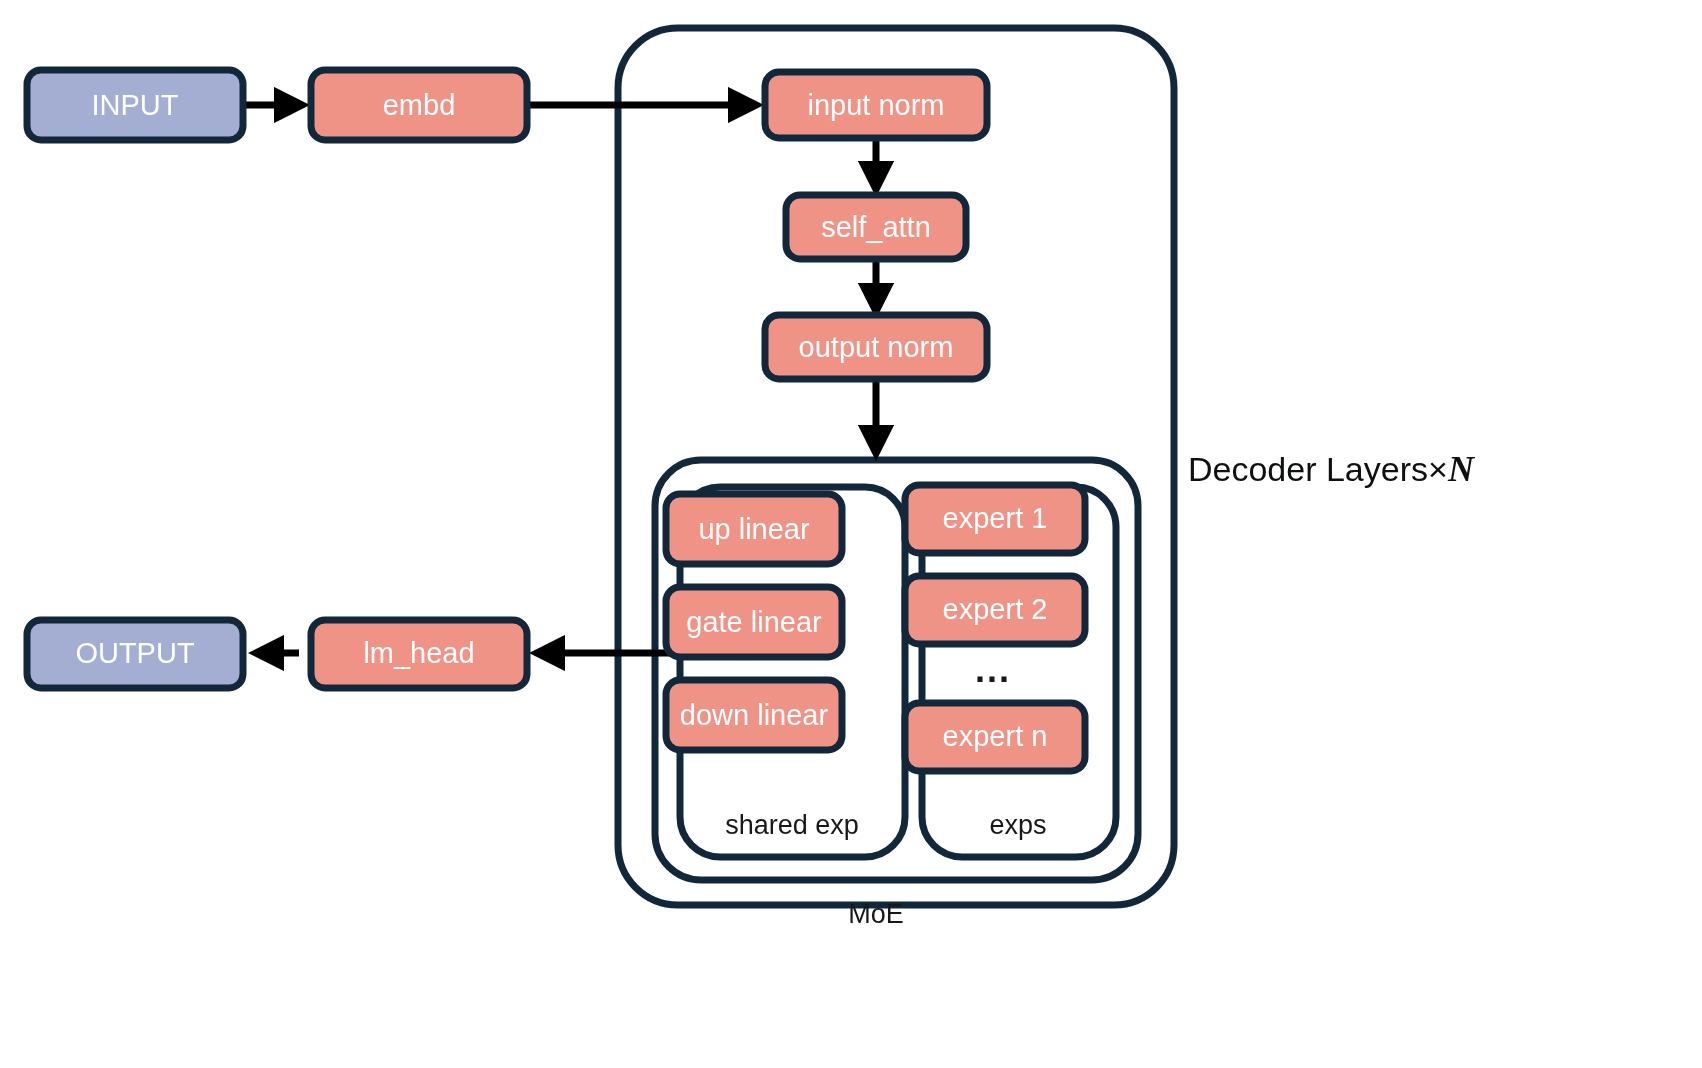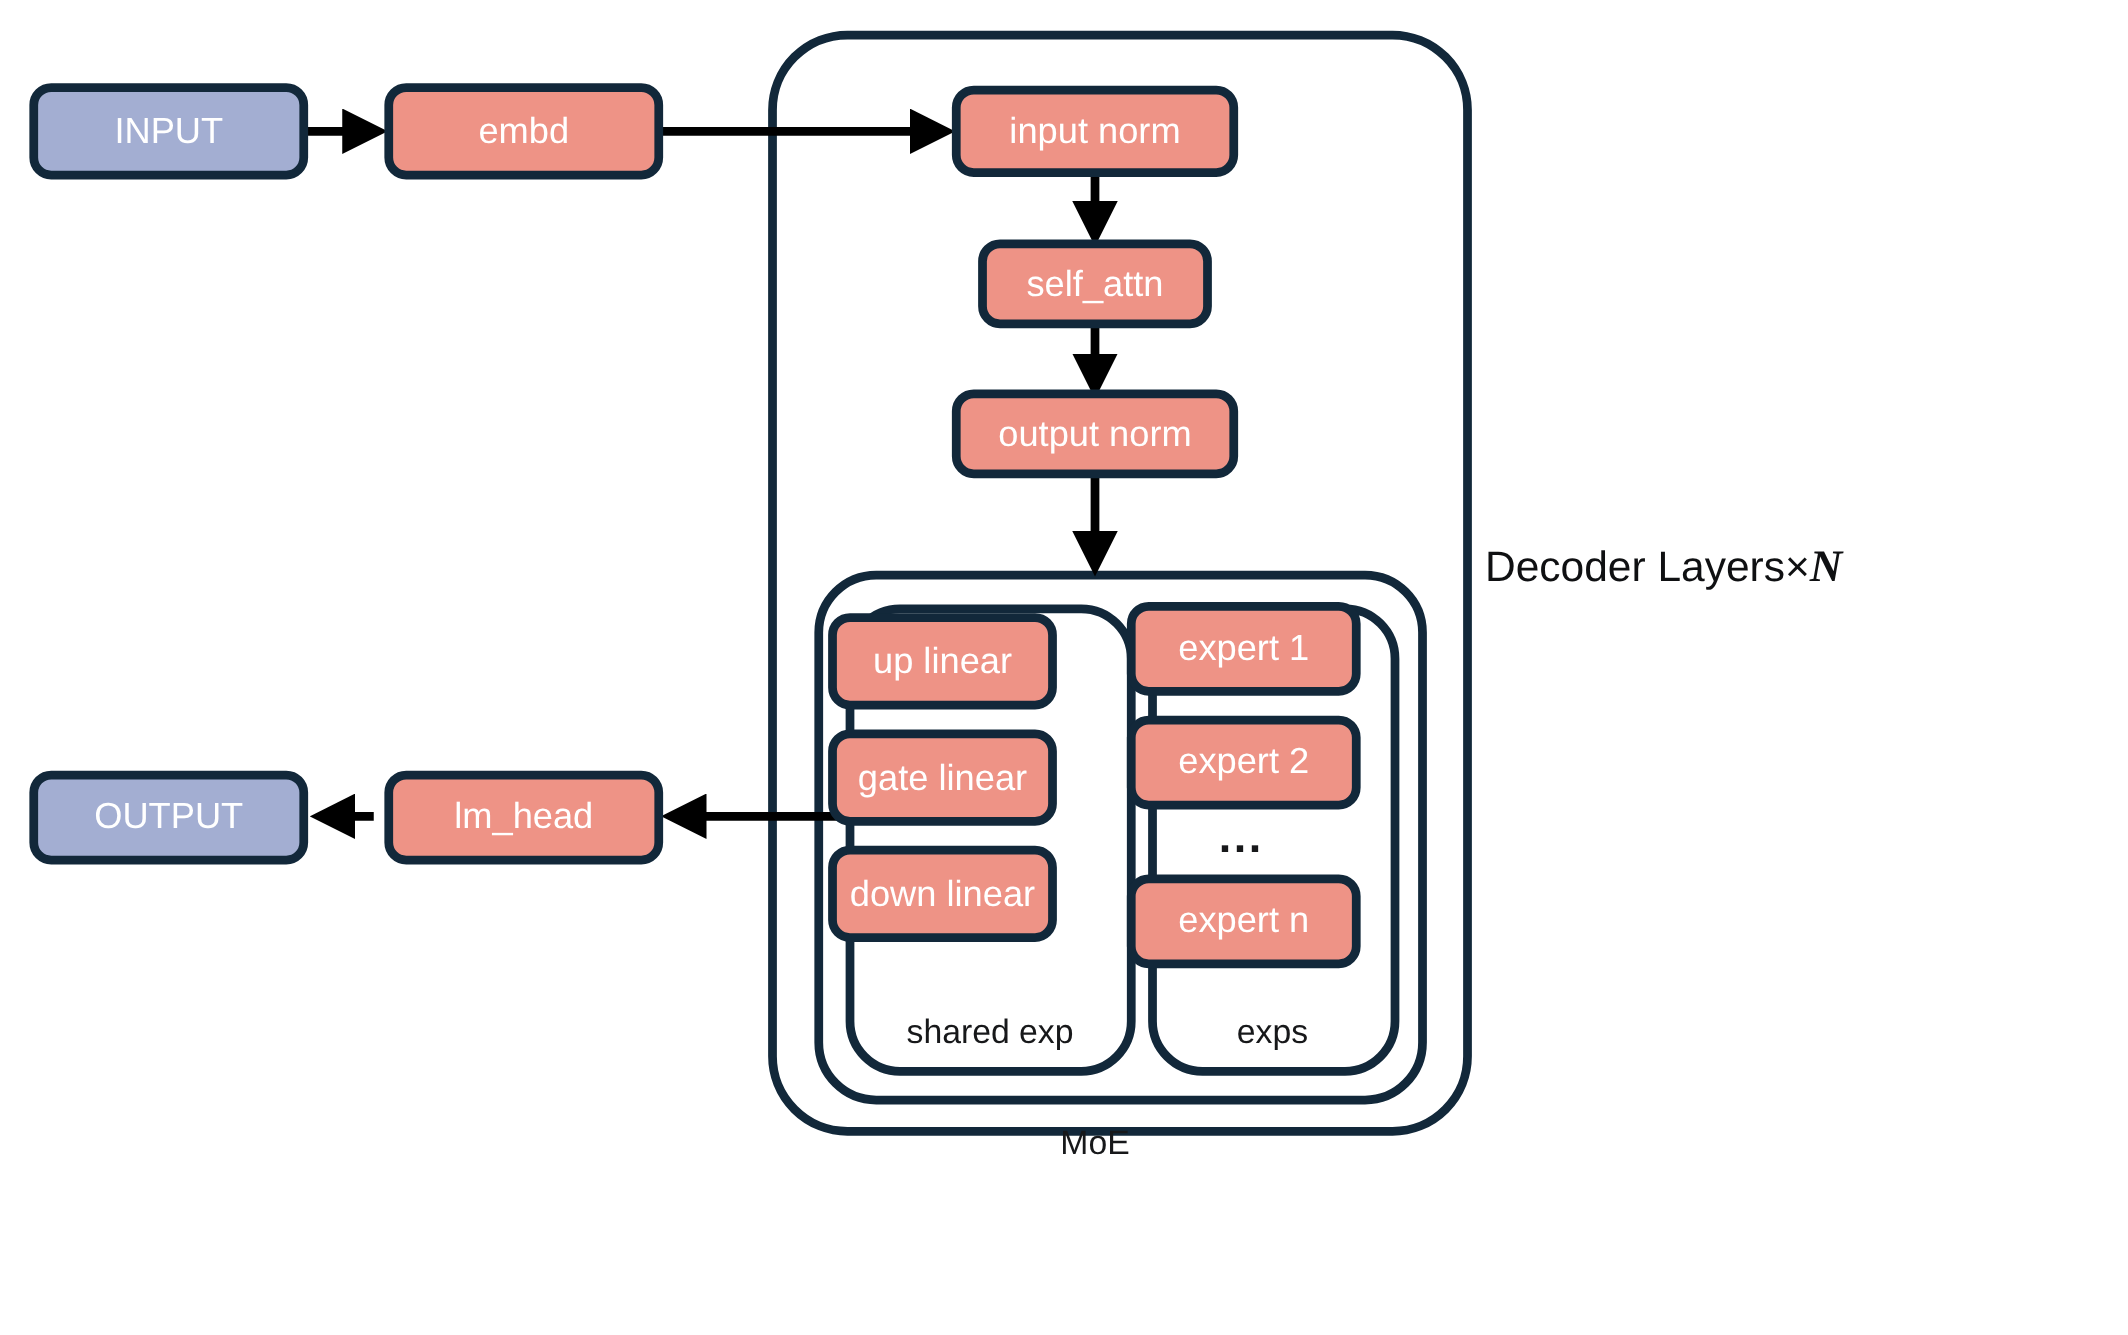--- a/index.html
+++ b/index.html
@@ -174,17 +174,17 @@
       <rect class="node-rect fill-salmon" x="311" y="620" width="216" height="68" rx="14" ry="14"></rect>
       <text class="node-label" x="419" y="655">lm_head</text>
     </g>
 
     <g>
       <rect class="node-rect fill-blue" x="27" y="620" width="216" height="68" rx="14" ry="14"></rect>
       <text class="node-label" x="135" y="655">OUTPUT</text>
     </g>
   </svg>
 
-  <div class="side-caption" style="left:1188px; top:432px;">
+  <div class="side-caption" style="left:1188px; top:448px;">
     <span>Decoder Layers×</span><span class="var-n">N</span>
   </div>
 
 </div>
 
 </body></html>

